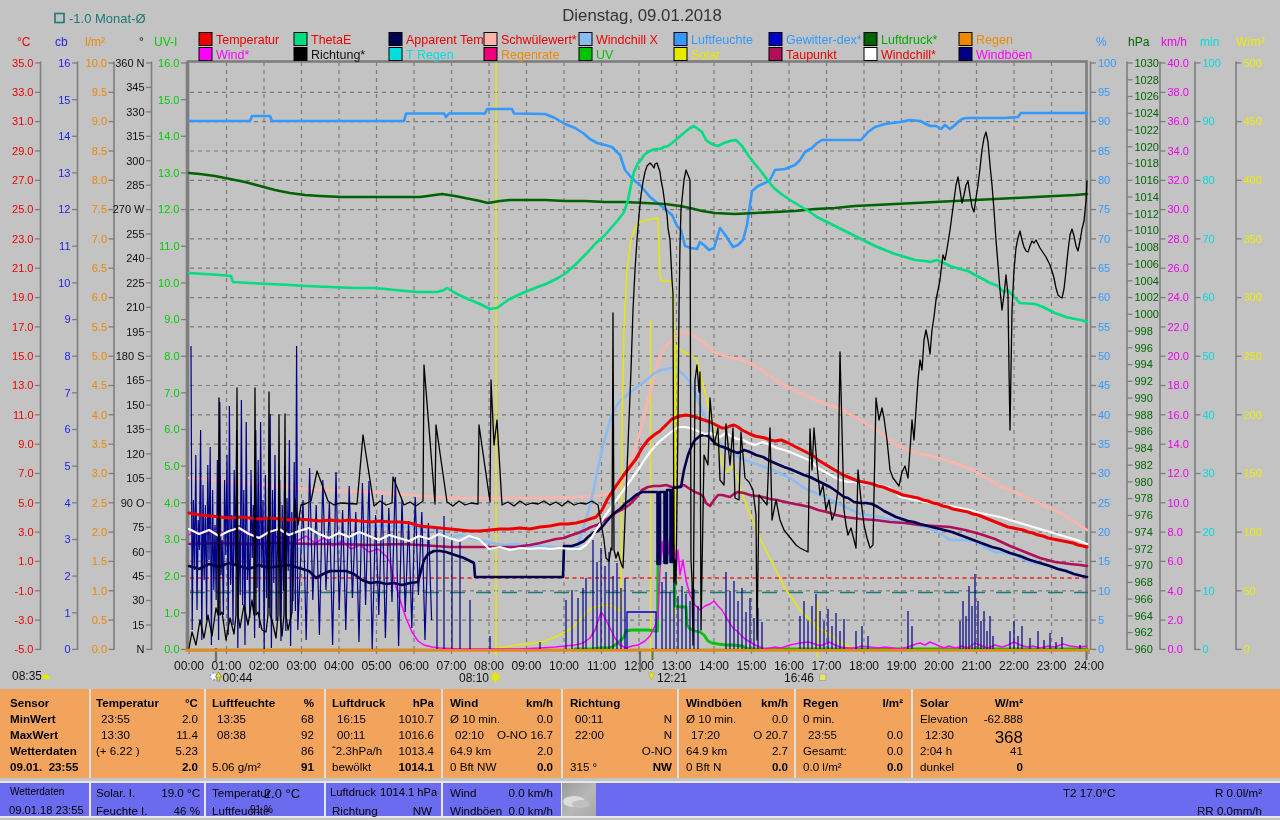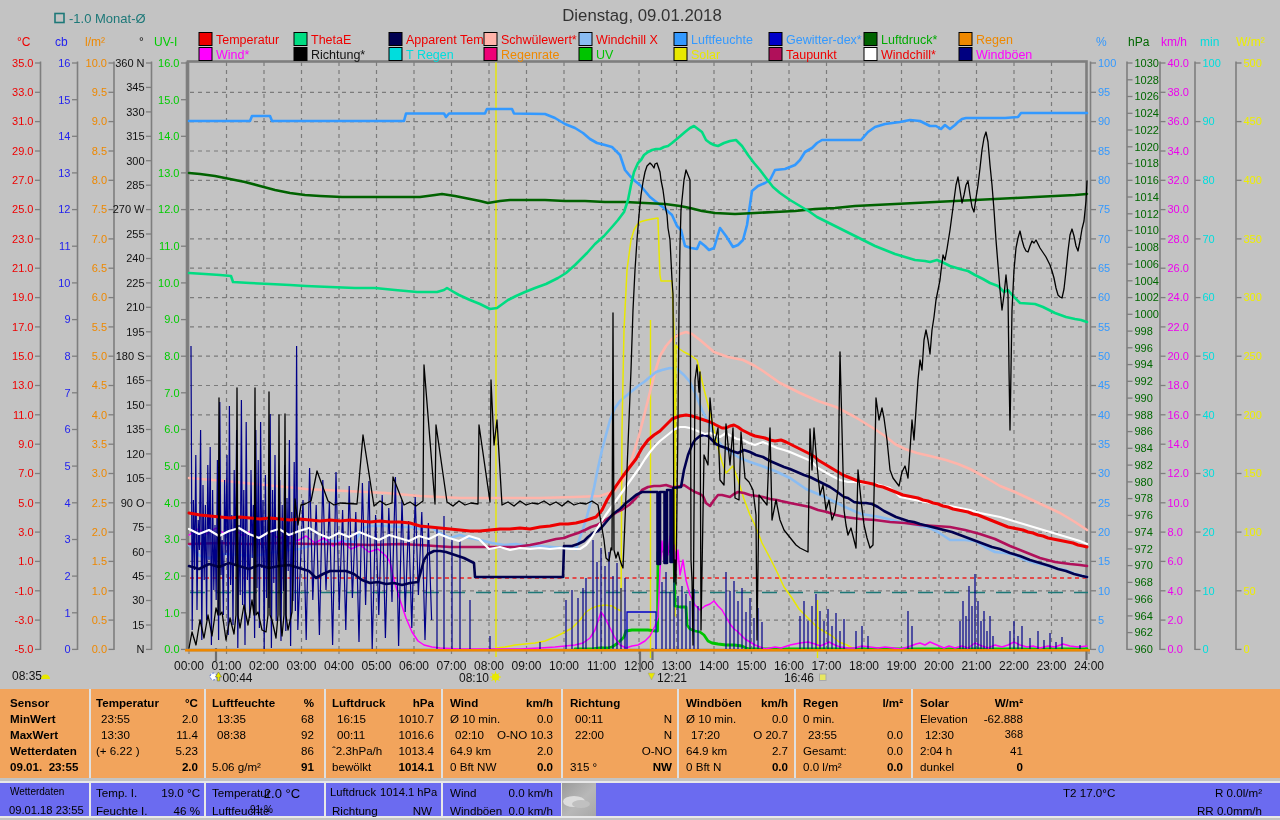--- a/index.html
+++ b/index.html
@@ -599,21 +599,21 @@
     <div style="position:absolute;left:370px;top:728px;width:64px;font-size:11.6px;font-weight:normal;color:#000;text-align:right;white-space:nowrap">1016.6</div>
     <div style="position:absolute;left:332px;top:744px;width:62px;font-size:11.6px;font-weight:normal;color:#000;text-align:left;white-space:nowrap">ˆ2.3hPa/h</div>
     <div style="position:absolute;left:370px;top:744px;width:64px;font-size:11.6px;font-weight:normal;color:#000;text-align:right;white-space:nowrap">1013.4</div>
     <div style="position:absolute;left:332px;top:760px;width:60px;font-size:11.6px;font-weight:normal;color:#000;text-align:left;white-space:nowrap">bewölkt</div>
     <div style="position:absolute;left:366px;top:760px;width:68px;font-size:11.6px;font-weight:bold;color:#000;text-align:right;white-space:nowrap">1014.1</div>
     <div style="position:absolute;left:450px;top:696px;width:60px;font-size:11.6px;font-weight:bold;color:#000;text-align:left;white-space:nowrap">Wind</div>
     <div style="position:absolute;left:480px;top:696px;width:73px;font-size:11.6px;font-weight:bold;color:#000;text-align:right;white-space:nowrap">km/h</div>
     <div style="position:absolute;left:450px;top:712px;width:60px;font-size:11.6px;font-weight:normal;color:#000;text-align:left;white-space:nowrap">Ø 10 min.</div>
     <div style="position:absolute;left:490px;top:712px;width:63px;font-size:11.6px;font-weight:normal;color:#000;text-align:right;white-space:nowrap">0.0</div>
     <div style="position:absolute;left:455px;top:728px;width:50px;font-size:11.6px;font-weight:normal;color:#000;text-align:left;white-space:nowrap">02:10</div>
-    <div style="position:absolute;left:480px;top:728px;width:73px;font-size:11.6px;font-weight:normal;color:#000;text-align:right;white-space:nowrap">O-NO 10.3</div>
+    <div style="position:absolute;left:480px;top:728px;width:73px;font-size:11.6px;font-weight:normal;color:#000;text-align:right;white-space:nowrap">O-NO 16.7</div>
     <div style="position:absolute;left:450px;top:744px;width:60px;font-size:11.6px;font-weight:normal;color:#000;text-align:left;white-space:nowrap">64.9 km</div>
     <div style="position:absolute;left:490px;top:744px;width:63px;font-size:11.6px;font-weight:normal;color:#000;text-align:right;white-space:nowrap">2.0</div>
     <div style="position:absolute;left:450px;top:760px;width:60px;font-size:11.6px;font-weight:normal;color:#000;text-align:left;white-space:nowrap">0 Bft NW</div>
     <div style="position:absolute;left:490px;top:760px;width:63px;font-size:11.6px;font-weight:bold;color:#000;text-align:right;white-space:nowrap">0.0</div>
     <div style="position:absolute;left:570px;top:696px;width:70px;font-size:11.6px;font-weight:bold;color:#000;text-align:left;white-space:nowrap">Richtung</div>
     <div style="position:absolute;left:575px;top:712px;width:50px;font-size:11.6px;font-weight:normal;color:#000;text-align:left;white-space:nowrap">00:11</div>
     <div style="position:absolute;left:600px;top:712px;width:72px;font-size:11.6px;font-weight:normal;color:#000;text-align:right;white-space:nowrap">N</div>
     <div style="position:absolute;left:575px;top:728px;width:50px;font-size:11.6px;font-weight:normal;color:#000;text-align:left;white-space:nowrap">22:00</div>
     <div style="position:absolute;left:600px;top:728px;width:72px;font-size:11.6px;font-weight:normal;color:#000;text-align:right;white-space:nowrap">N</div>
     <div style="position:absolute;left:600px;top:744px;width:72px;font-size:11.6px;font-weight:normal;color:#000;text-align:right;white-space:nowrap">O-NO</div>
@@ -636,34 +636,34 @@
     <div style="position:absolute;left:840px;top:728px;width:63px;font-size:11.6px;font-weight:normal;color:#000;text-align:right;white-space:nowrap">0.0</div>
     <div style="position:absolute;left:803px;top:744px;width:55px;font-size:11.6px;font-weight:normal;color:#000;text-align:left;white-space:nowrap">Gesamt:</div>
     <div style="position:absolute;left:840px;top:744px;width:63px;font-size:11.6px;font-weight:normal;color:#000;text-align:right;white-space:nowrap">0.0</div>
     <div style="position:absolute;left:803px;top:760px;width:60px;font-size:11.6px;font-weight:normal;color:#000;text-align:left;white-space:nowrap">0.0 l/m²</div>
     <div style="position:absolute;left:840px;top:760px;width:63px;font-size:11.6px;font-weight:bold;color:#000;text-align:right;white-space:nowrap">0.0</div>
     <div style="position:absolute;left:920px;top:696px;width:50px;font-size:11.6px;font-weight:bold;color:#000;text-align:left;white-space:nowrap">Solar</div>
     <div style="position:absolute;left:955px;top:696px;width:68px;font-size:11.6px;font-weight:bold;color:#000;text-align:right;white-space:nowrap">W/m²</div>
     <div style="position:absolute;left:920px;top:712px;width:60px;font-size:11.6px;font-weight:normal;color:#000;text-align:left;white-space:nowrap">Elevation</div>
     <div style="position:absolute;left:960px;top:712px;width:63px;font-size:11.6px;font-weight:normal;color:#000;text-align:right;white-space:nowrap">-62.888</div>
     <div style="position:absolute;left:925px;top:728px;width:50px;font-size:11.6px;font-weight:normal;color:#000;text-align:left;white-space:nowrap">12:30</div>
-    <div style="position:absolute;left:960px;top:728px;width:63px;font-size:11px;font-weight:normal;color:#000;text-align:right;white-space:nowrap">368</div>
+    <div style="position:absolute;left:960px;top:728px;width:63px;font-size:17px;font-weight:normal;color:#000;text-align:right;white-space:nowrap">368</div>
     <div style="position:absolute;left:920px;top:744px;width:50px;font-size:11.6px;font-weight:normal;color:#000;text-align:left;white-space:nowrap">2:04 h</div>
     <div style="position:absolute;left:960px;top:744px;width:63px;font-size:11.6px;font-weight:normal;color:#000;text-align:right;white-space:nowrap">41</div>
     <div style="position:absolute;left:920px;top:760px;width:50px;font-size:11.6px;font-weight:normal;color:#000;text-align:left;white-space:nowrap">dunkel</div>
     <div style="position:absolute;left:960px;top:760px;width:63px;font-size:11.6px;font-weight:bold;color:#000;text-align:right;white-space:nowrap">0</div>
 <div style="position:absolute;left:0;top:781px;width:1280px;height:37px;background:#6b6bf0;border-top:2px solid #e8e8e8;border-bottom:2px solid #e8e8e8;box-sizing:border-box"></div>
     <div style="position:absolute;left:88.7px;top:781px;width:2px;height:37px;background:#e8e8e8"></div>
     <div style="position:absolute;left:204.3px;top:781px;width:2px;height:37px;background:#e8e8e8"></div>
     <div style="position:absolute;left:324.0px;top:781px;width:2px;height:37px;background:#e8e8e8"></div>
     <div style="position:absolute;left:441.3px;top:781px;width:2px;height:37px;background:#e8e8e8"></div>
     <div style="position:absolute;left:561.0px;top:781px;width:2px;height:37px;background:#e8e8e8"></div>
     <div style="position:absolute;left:10px;top:786px;width:75px;font-size:10px;font-weight:normal;color:#000;text-align:left;white-space:nowrap">Wetterdaten</div>
     <div style="position:absolute;left:9px;top:804px;width:80px;font-size:11.2px;font-weight:normal;color:#000;text-align:left;white-space:nowrap">09.01.18 23:55</div>
-    <div style="position:absolute;left:96px;top:786px;width:60px;font-size:11.6px;font-weight:normal;color:#000;text-align:left;white-space:nowrap">Temp. I.</div>
+    <div style="position:absolute;left:96px;top:786px;width:60px;font-size:11.6px;font-weight:normal;color:#000;text-align:left;white-space:nowrap">Solar. I.</div>
     <div style="position:absolute;left:130px;top:786px;width:70px;font-size:11.6px;font-weight:normal;color:#000;text-align:right;white-space:nowrap">19.0 °C</div>
     <div style="position:absolute;left:96px;top:804px;width:60px;font-size:11.6px;font-weight:normal;color:#000;text-align:left;white-space:nowrap">Feuchte I.</div>
     <div style="position:absolute;left:130px;top:804px;width:70px;font-size:11.6px;font-weight:normal;color:#000;text-align:right;white-space:nowrap">46 %</div>
     <div style="position:absolute;left:212px;top:786px;width:70px;font-size:11.6px;font-weight:normal;color:#000;text-align:left;white-space:nowrap">Temperatur</div>
     <div style="position:absolute;left:250px;top:804px;width:64px;font-size:10px;font-weight:normal;color:#000;text-align:left;white-space:nowrap">91 %</div>
     <div style="position:absolute;left:250px;top:786px;width:64px;font-size:13px;font-weight:normal;color:#000;text-align:center;white-space:nowrap">2.0 °C</div>
     <div style="position:absolute;left:212px;top:804px;width:70px;font-size:11.6px;font-weight:normal;color:#000;text-align:left;white-space:nowrap">Luftfeuchte</div>
     <div style="position:absolute;left:330px;top:786px;width:60px;font-size:11.2px;font-weight:normal;color:#000;text-align:left;white-space:nowrap">Luftdruck</div>
     <div style="position:absolute;left:380px;top:786px;width:56px;font-size:11.2px;font-weight:normal;color:#000;text-align:right;white-space:nowrap">1014.1 hPa</div>
     <div style="position:absolute;left:332px;top:804px;width:60px;font-size:11.6px;font-weight:normal;color:#000;text-align:left;white-space:nowrap">Richtung</div>

